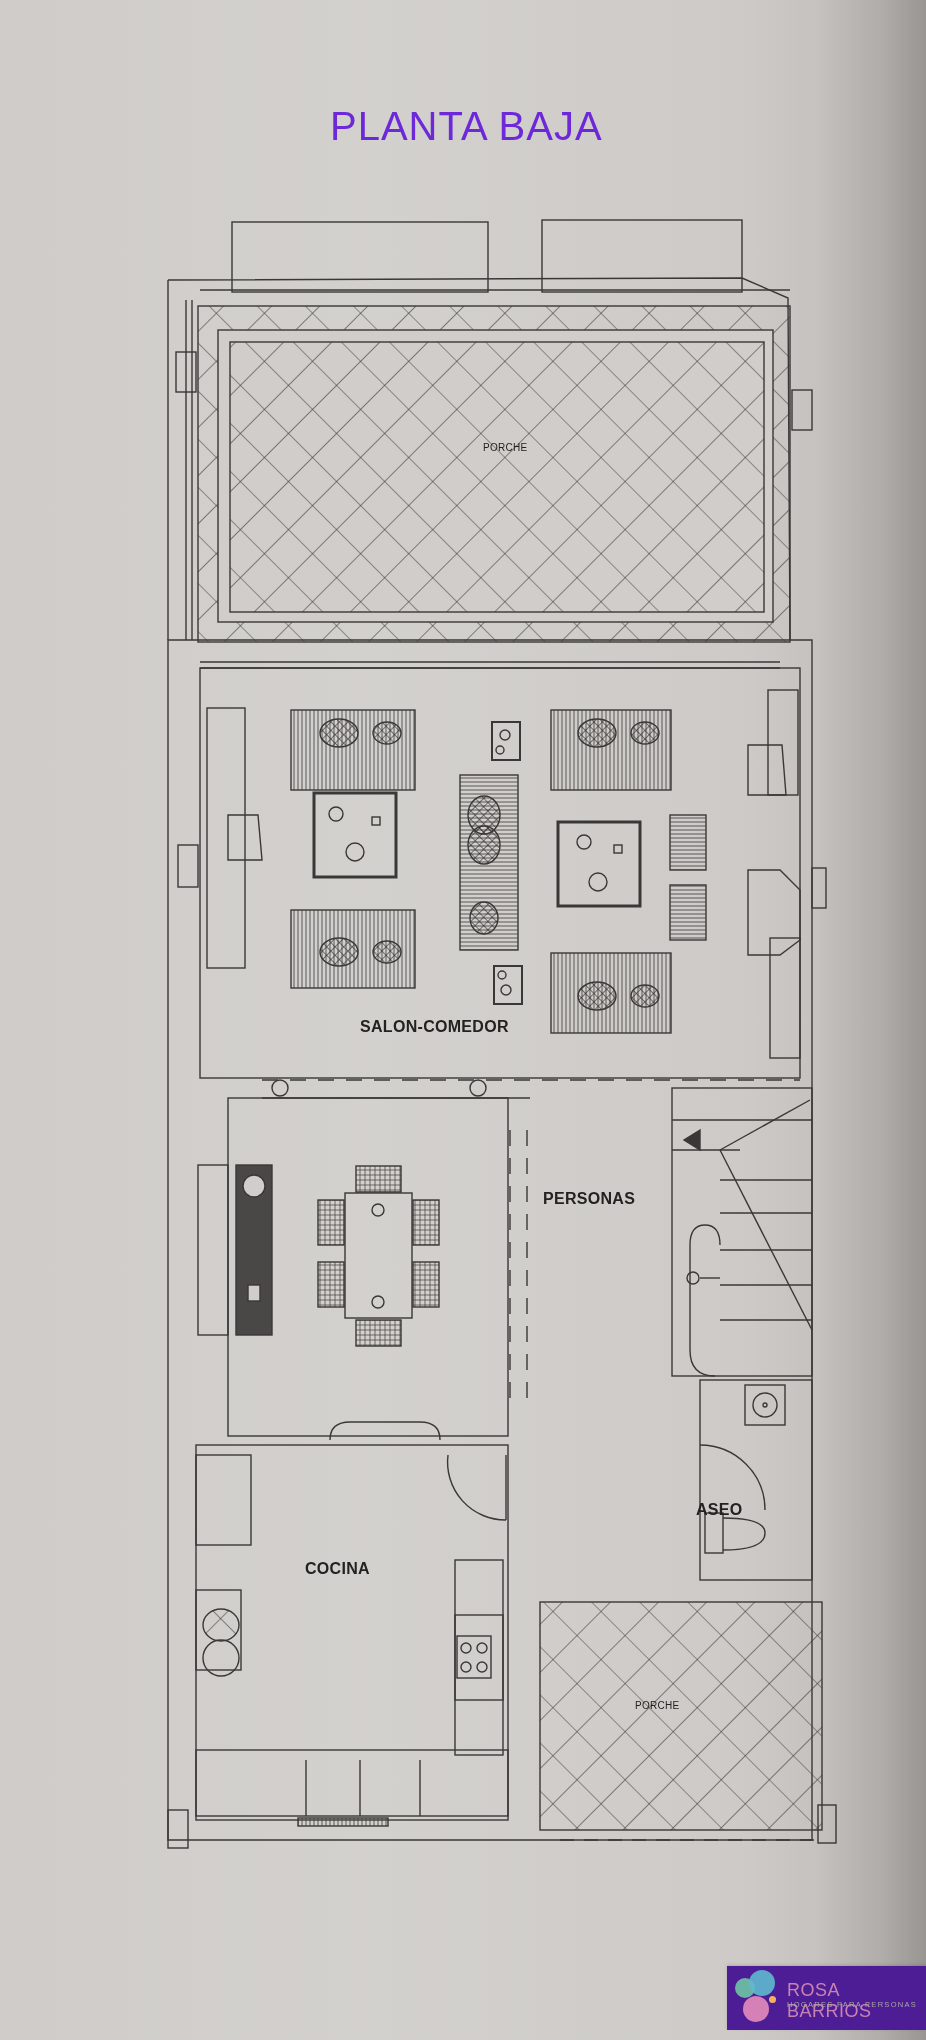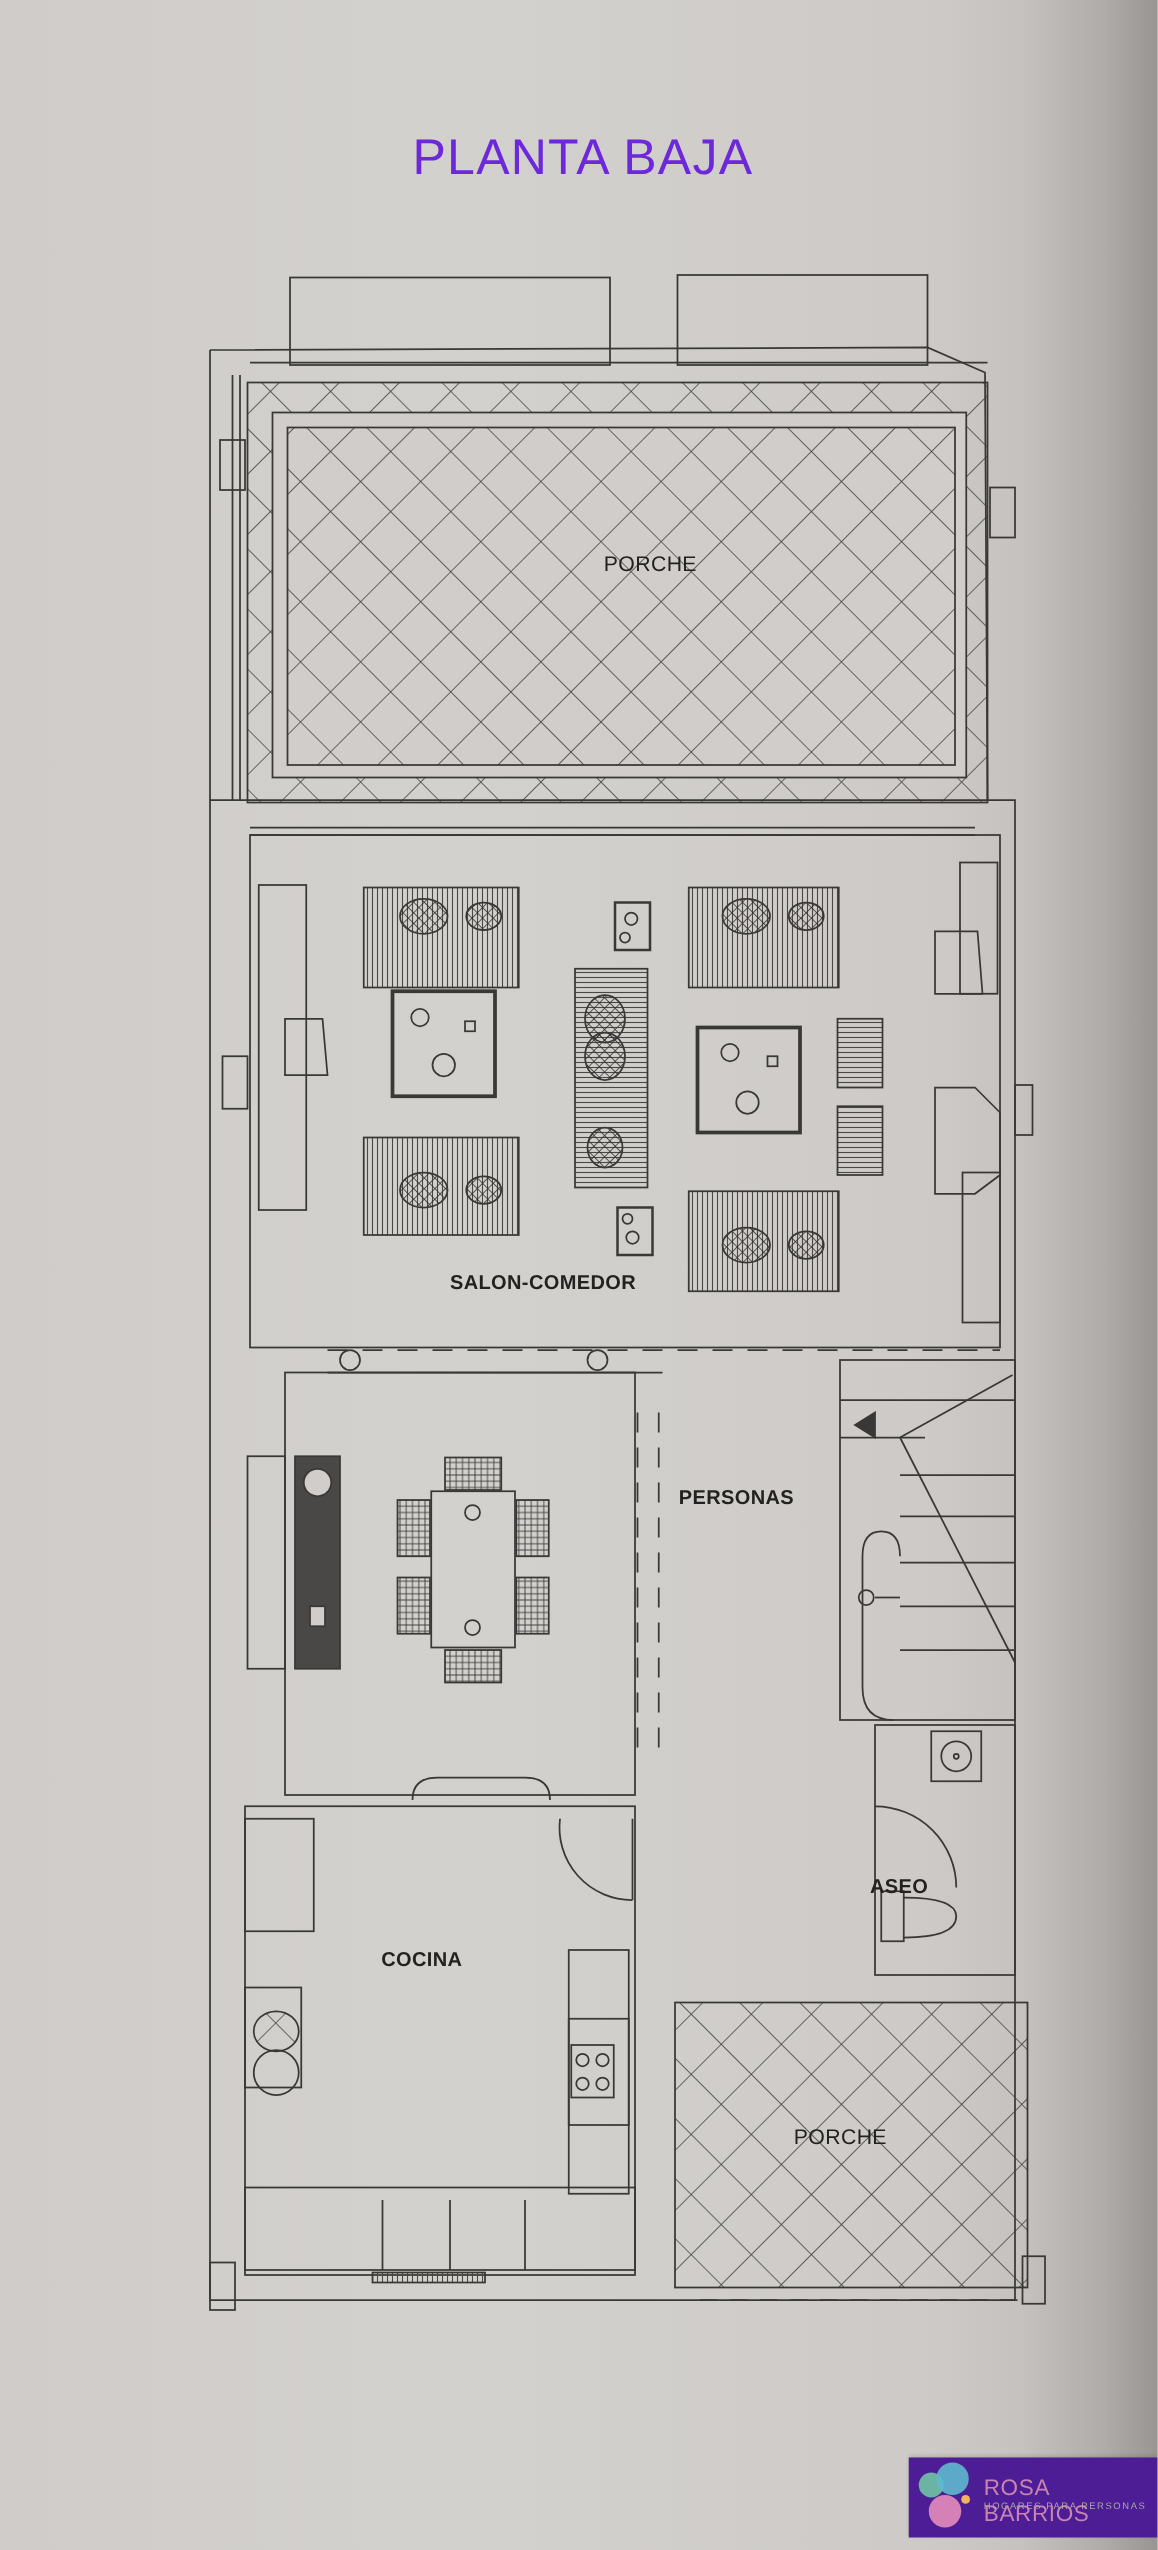--- a/index.html
+++ b/index.html
@@ -4,21 +4,21 @@
 <style>
   html,body{margin:0;padding:0;}
   body{width:926px;height:2040px;overflow:hidden;background:#c9c6c3;font-family:"Liberation Sans",sans-serif;position:relative;}
   .page{position:absolute;left:0;top:0;width:926px;height:2040px;
         background:linear-gradient(90deg,#cfccc9 0%,#d3d1ce 40%,#cdcac7 80%,#b9b6b3 100%);}
   .edge-shadow{position:absolute;right:0;top:0;width:110px;height:2040px;
         background:linear-gradient(90deg,rgba(0,0,0,0) 0%,rgba(0,0,0,0.08) 60%,rgba(0,0,0,0.18) 100%);}
   .title{position:absolute;left:330px;top:104px;font-size:40px;letter-spacing:1px;color:#6d28d9;}
   svg.plan{position:absolute;left:0;top:0;}
   .lbl{position:absolute;font-weight:bold;color:#232220;font-size:16px;letter-spacing:0.3px;}
-  .lbl.sm{font-size:17px;font-weight:normal;}
+  .lbl.sm{font-size:10px;font-weight:normal;}
   .logo{position:absolute;left:727px;top:1966px;width:199px;height:64px;background:#4c1d95;box-shadow:0 -1px 3px rgba(0,0,0,0.15);}
   .logo .b1{position:absolute;left:8px;top:12px;width:20px;height:20px;border-radius:50%;background:#6fc4a3;opacity:.9;}
   .logo .b2{position:absolute;left:22px;top:4px;width:26px;height:26px;border-radius:50%;background:#5fb9cf;opacity:.9;}
   .logo .b3{position:absolute;left:16px;top:30px;width:26px;height:26px;border-radius:50%;background:#e48dbb;opacity:.9;}
   .logo .b4{position:absolute;left:42px;top:30px;width:7px;height:7px;border-radius:50%;background:#f2b35f;}
   .logo .name{position:absolute;left:60px;top:14px;font-size:18px;color:#c883b1;letter-spacing:0.5px;}
   .logo .tag{position:absolute;left:60px;top:34px;font-size:7.5px;color:#a9a7a5;letter-spacing:1.3px;}
 </style>
 </head>
 <body>

